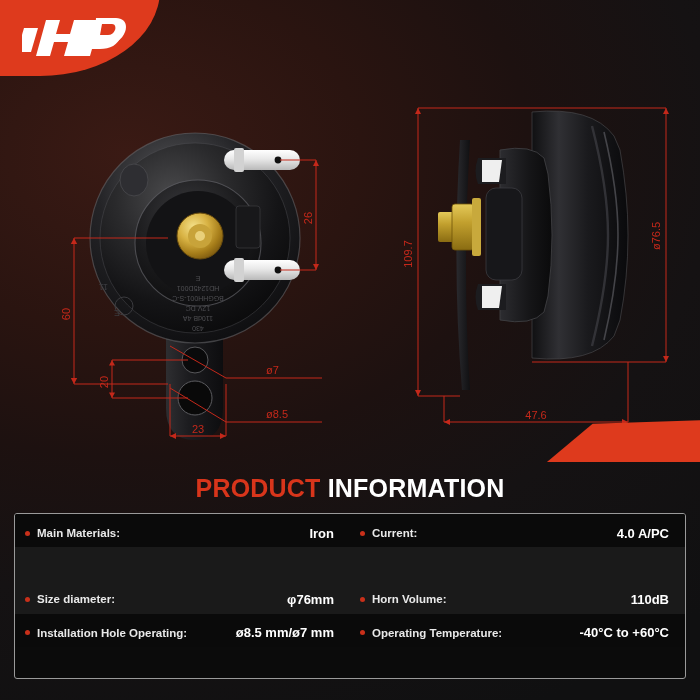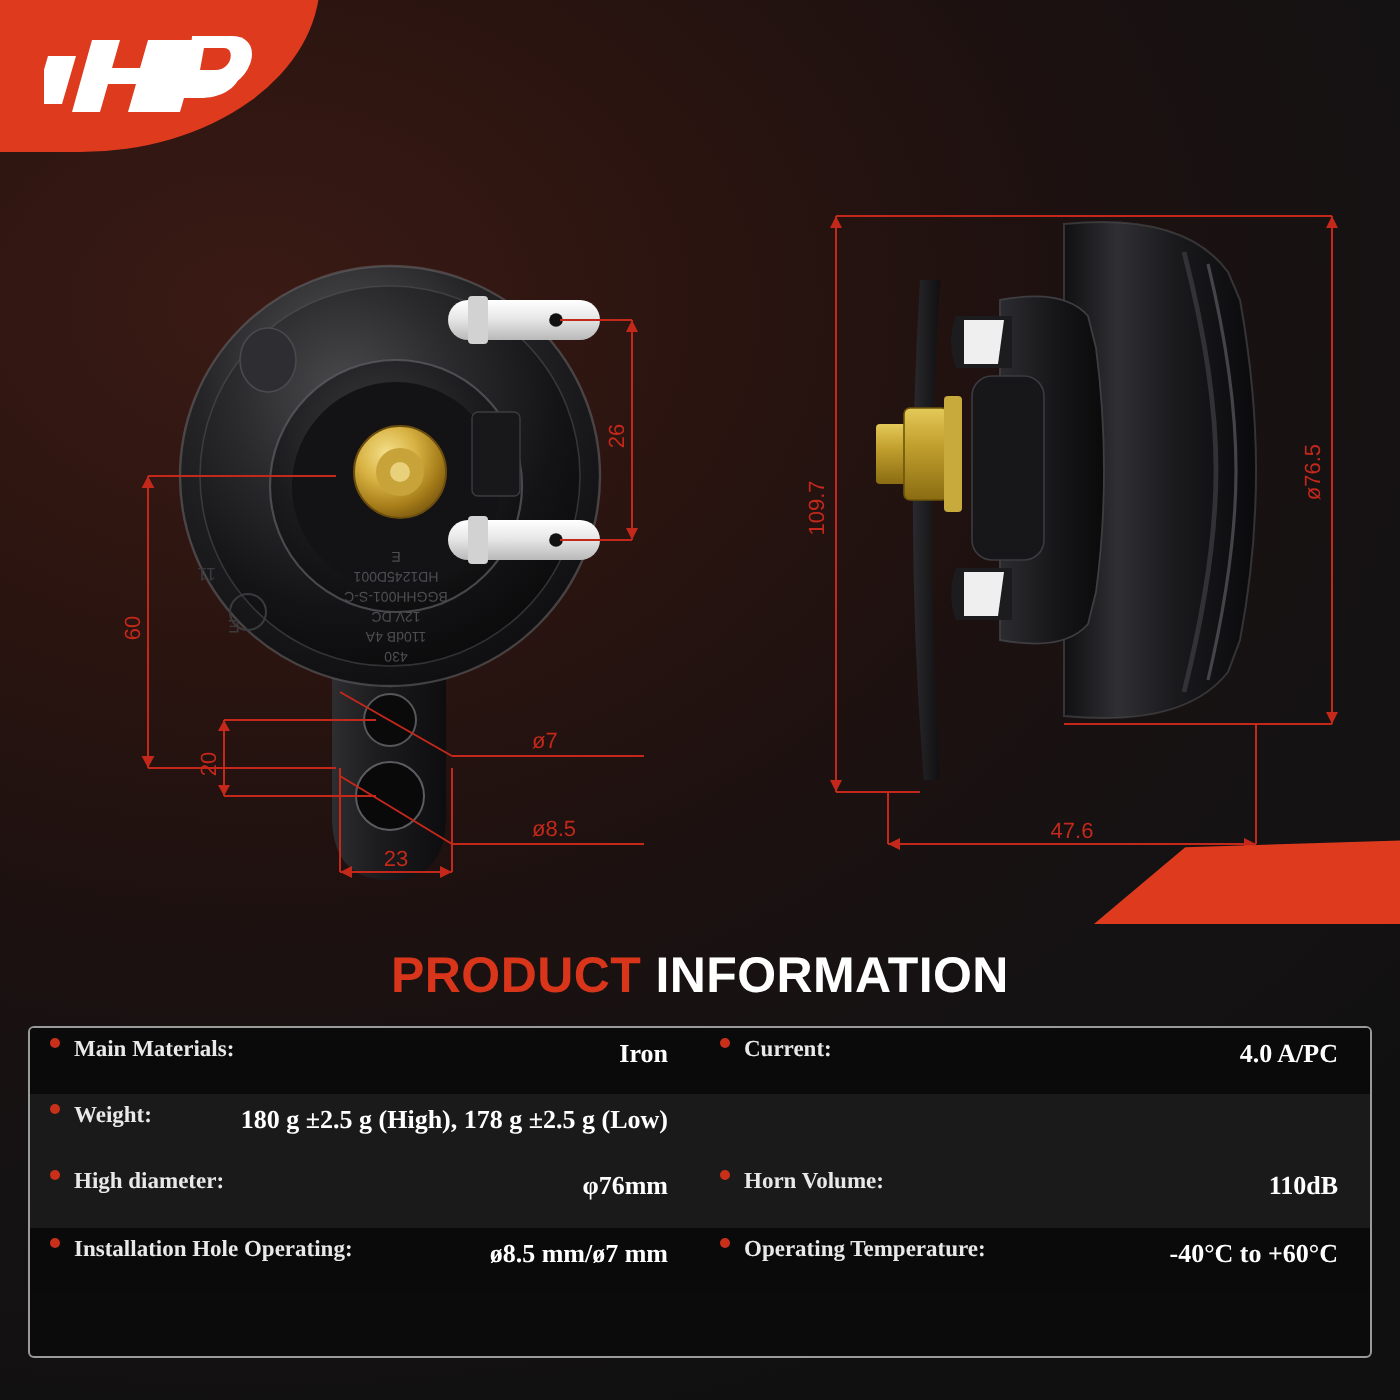--- a/index.html
+++ b/index.html
@@ -60,22 +60,22 @@
     width:672px; height:166px;
     border:1.5px solid #9a9a9a; border-radius:3px;
     overflow:hidden; background:#0b0b0b;
   }
   .row{
     display:flex; height:33.2px; align-items:stretch;
   }
   .row.odd{ background:#0a0a0a; }
   .row.even{ background:#1a1a1a; }
   .cell{
-    width:50%; display:flex; align-items:flex-start;
-    padding:5px 12px 0 10px; position:relative;font-family:Liberation Serif, serif;
+    width:50%; display:flex; align-items:center;
+    padding:5px 12px 0 10px; position:relative;
   }
   .cell.left{ }
   .dot{
     width:5px; height:5px; border-radius:50%;
     background:#C9301A; flex:0 0 5px; margin-right:7px;
   }
   .lbl{
     color:#e9e9e9; font-size:11.5px; font-weight:bold;
     white-space:nowrap;
   }
@@ -339,32 +339,27 @@
         <span class="val">Iron</span>
       </div>
       <div class="cell right">
         <span class="dot"></span>
         <span class="lbl">Current:</span>
         <span class="val">4.0 A/PC</span>
       </div>
     </div>
 
     <div class="row even">
-      <div class="cell left">
-        <span class="dot"></span>
-        <span class="lbl">Weight:</span>
-        <span class="val">180 g ±2.5 g (High), 178 g ±2.5 g (Low)</span>
-      </div>
     </div>
 
 
     <div class="row even">
       <div class="cell left">
         <span class="dot"></span>
-        <span class="lbl">High diameter:</span>
+        <span class="lbl">Size diameter:</span>
         <span class="val">φ76mm</span>
       </div>
       <div class="cell right">
         <span class="dot"></span>
         <span class="lbl">Horn Volume:</span>
         <span class="val">110dB</span>
       </div>
     </div>
 
     <div class="row odd">

